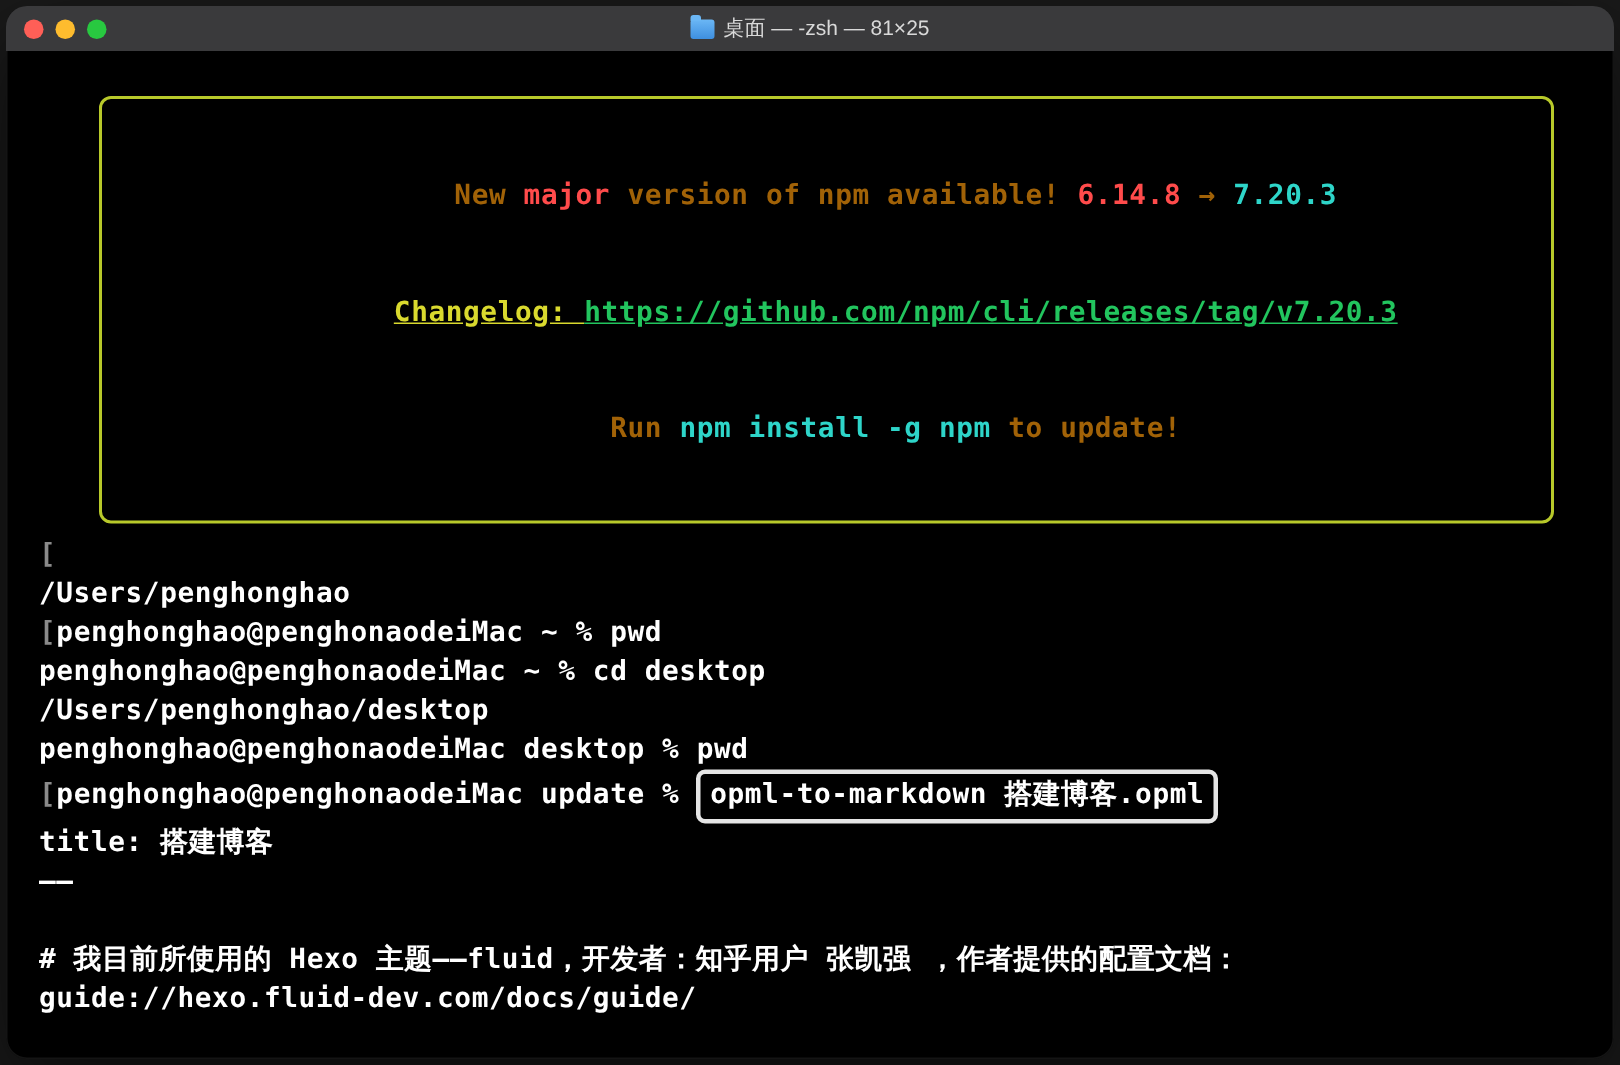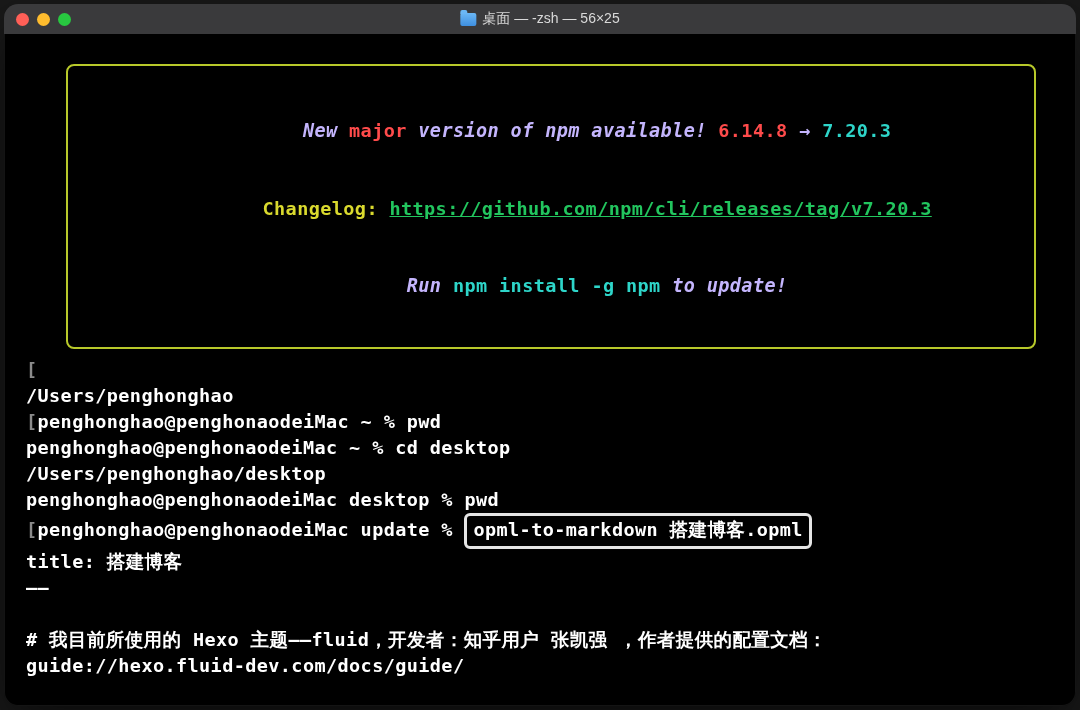--- a/index.html
+++ b/index.html
@@ -77,24 +77,24 @@
     }
     .banner {
       margin: 18px 40px 8px 62px;
       border: 2px solid #b8c92a;
       border-radius: 8px;
       padding: 26px 20px 22px 20px;
       text-align: center;
       font-weight: 600;
     }
     .banner .row { white-space: pre; }
-    .c-white { color: #c4b5fd; font-style: italic; }
+    .c-white { color: #a16207; }
     .c-red   { color: #ff4b4b; }
     .c-aqua  { color: #2ed5c9; }
-    .c-yellow{ color: #d9d92e; }
+    .c-yellow{ color: #d9d92e; text-decoration: underline; }
     .c-url   { color: #22c55e; text-decoration: underline; }
     .body-lines {
       padding: 0 22px;
       font-weight: 600;
     }
     .body-lines .ln {
       white-space: pre-wrap;
       min-height: 26px;
     }
     .highlight-box {
@@ -114,21 +114,21 @@
 <div class="window">
 
   <div class="titlebar">
     <div class="traffic-lights">
       <div class="dot red"></div>
       <div class="dot yellow"></div>
       <div class="dot green"></div>
     </div>
     <div class="title-center">
       <span class="folder-icon"></span>
-      <span>桌面 — -zsh — 56×25</span>
+      <span>桌面 — -zsh — 81×25</span>
     </div>
   </div>
 
   <div class="term">
 
     <div class="banner">
       <div class="row">
         <span class="c-white">New </span><span class="c-red">major</span><span class="c-white"> version of npm available! </span><span class="c-red">6.14.8</span><span class="c-white"> → </span><span class="c-aqua">7.20.3</span>
       </div>
       <div class="row">

